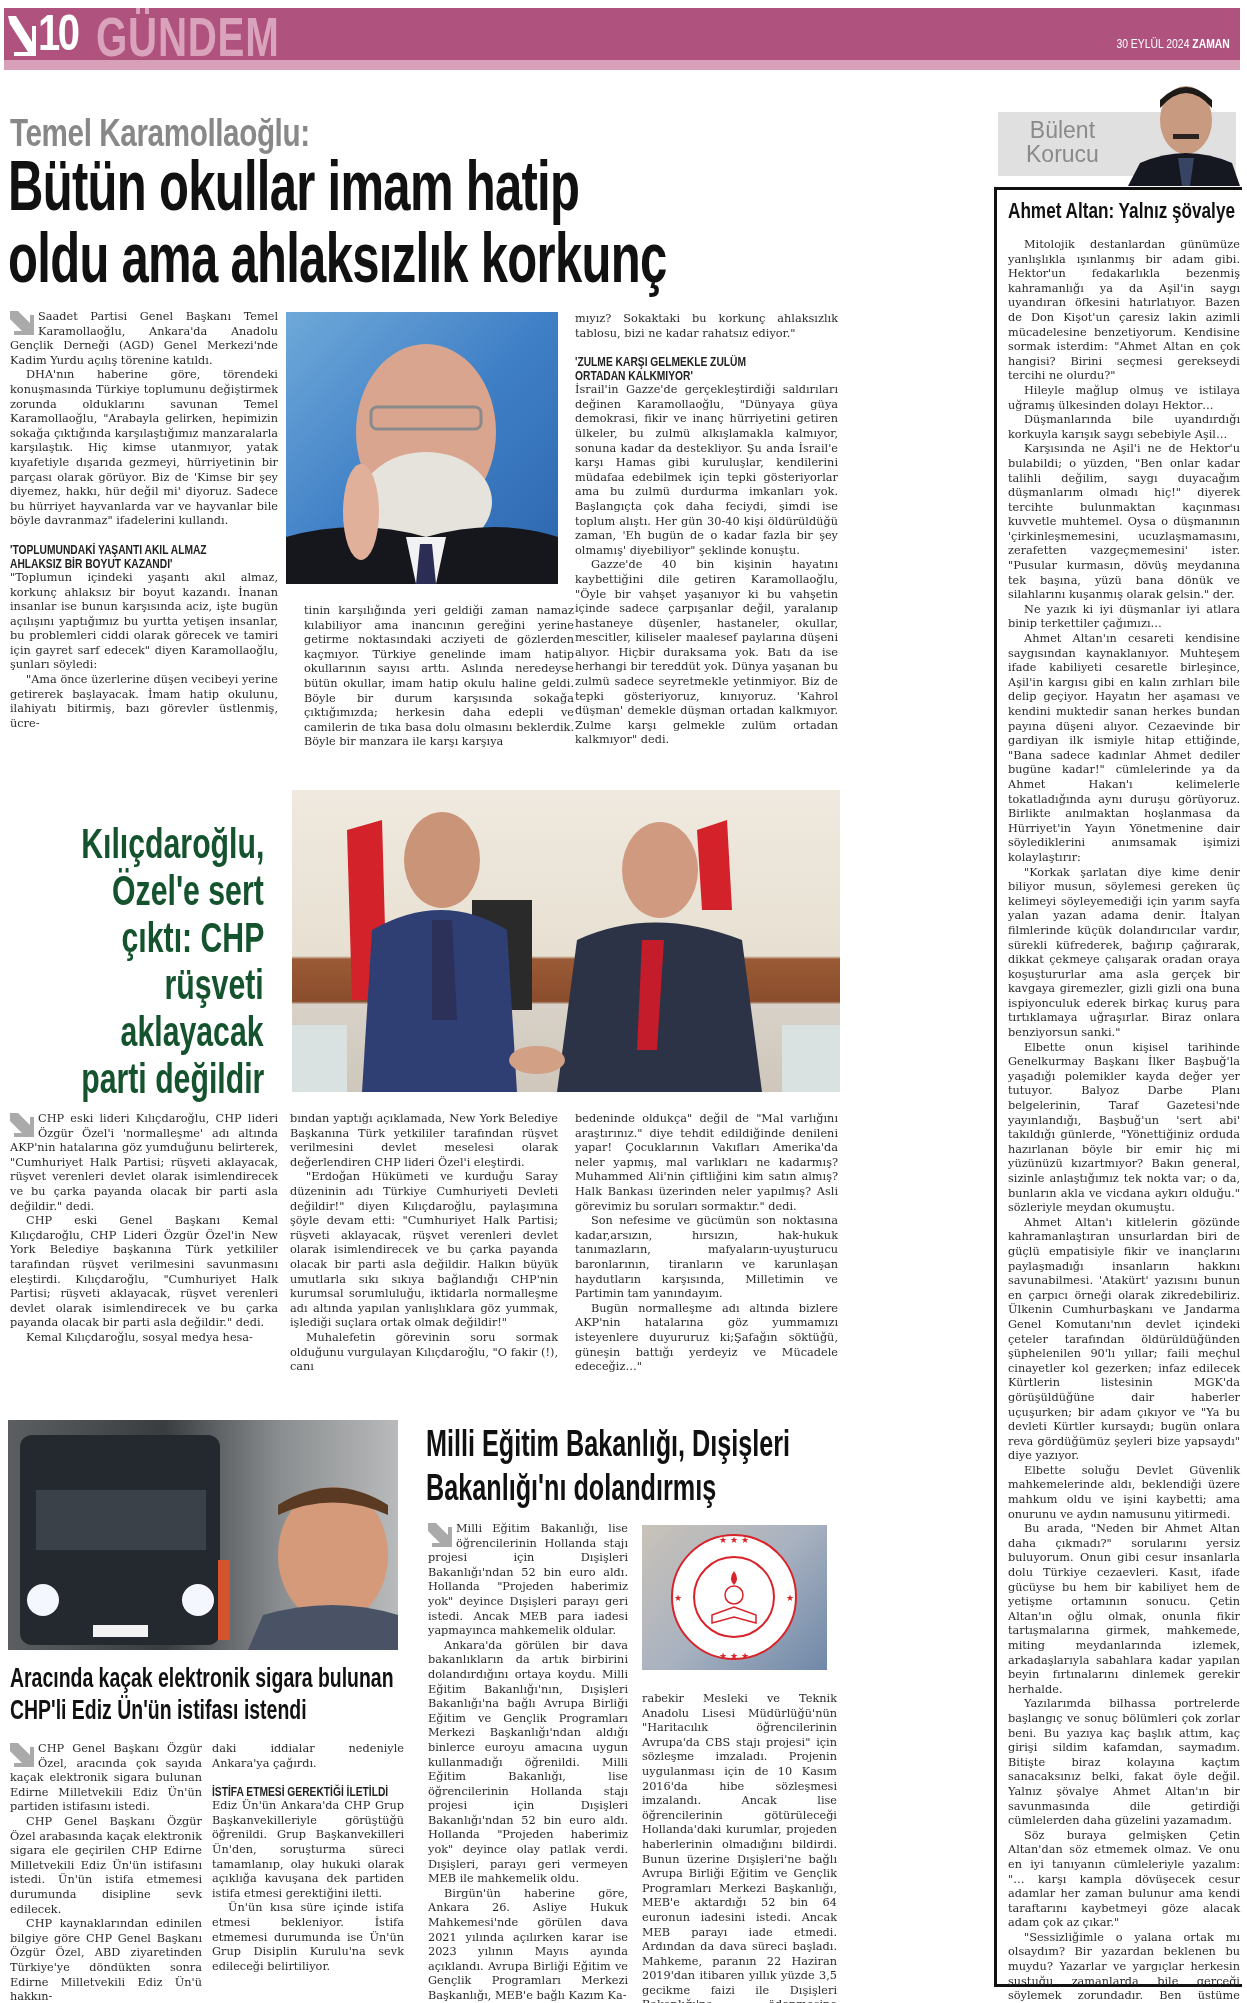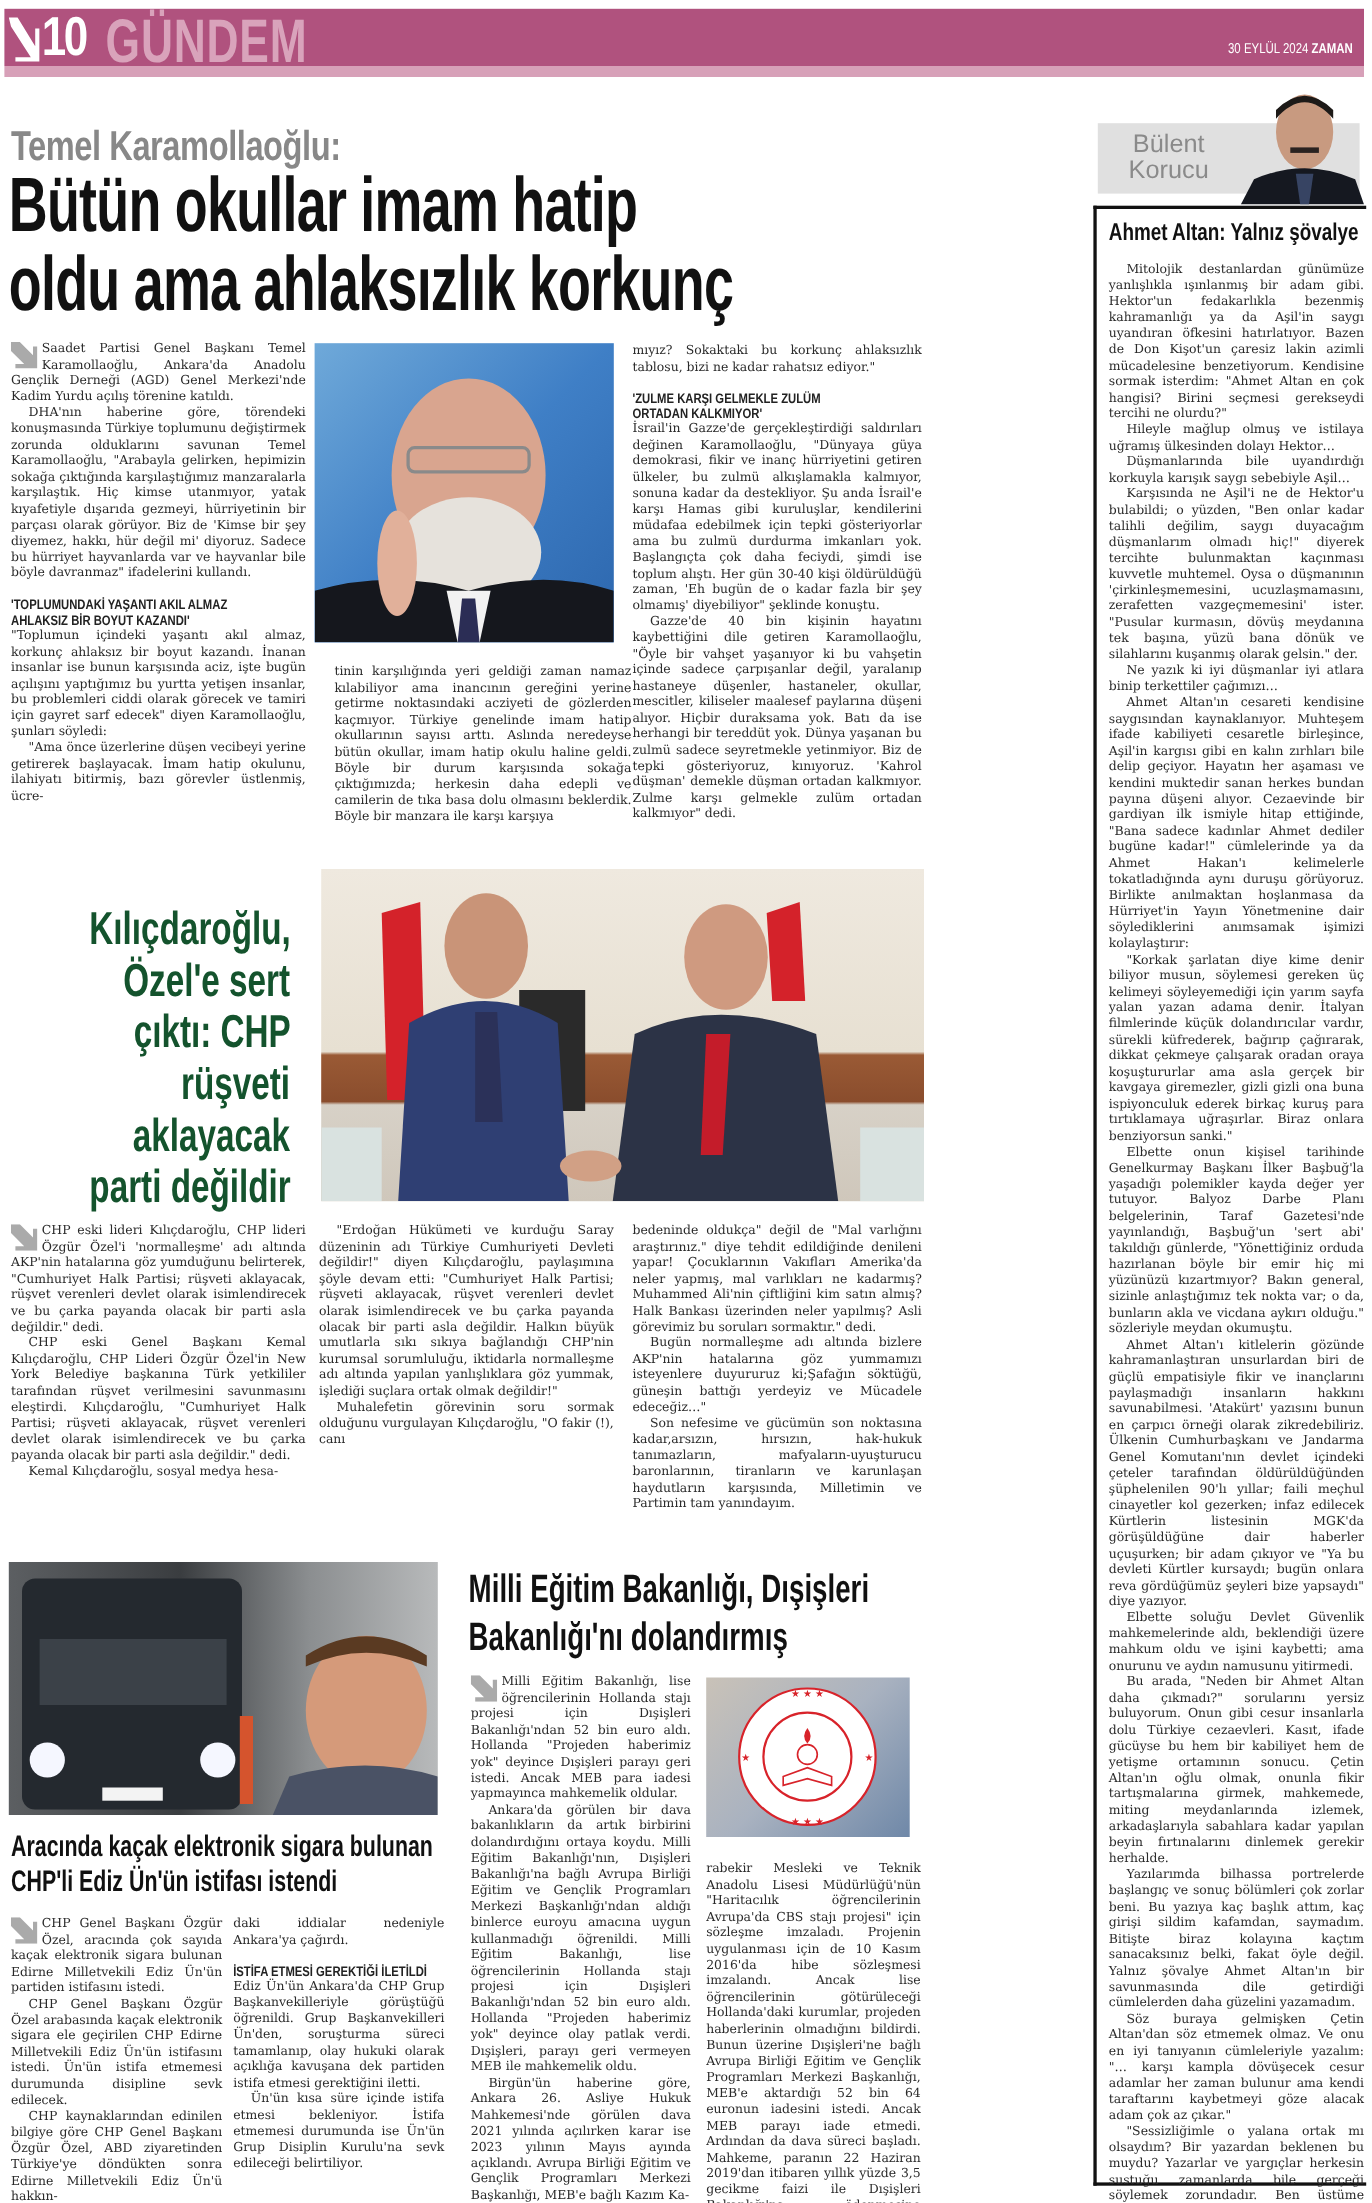--- a/index.html
+++ b/index.html
@@ -128,28 +128,29 @@
 
 <div class="col" style="left:10px; top:1112px; width:268px;">
   <p class="noindent"><svg class="lead-arrow" viewBox="0 0 24 24">
         <polygon points="0,0 8,0 20,12 20,4 24,4 24,24 4,24 4,20 12,20 0,8" fill="#aaa"></polygon>
       </svg><span>CHP eski lideri Kılıçdaroğlu, CHP lideri Özgür Özel'i 'normalleşme' adı altında AKP'nin hatalarına göz yumduğunu belirterek, "Cumhuriyet Halk Partisi; rüşveti aklayacak, rüşvet verenleri devlet olarak isimlendirecek ve bu çarka payanda olacak bir parti asla değildir." dedi.</span></p>
   <p>CHP eski Genel Başkanı Kemal Kılıçdaroğlu, CHP Lideri Özgür Özel'in New York Belediye başkanına Türk yetkililer tarafından rüşvet verilmesini savunmasını eleştirdi. Kılıçdaroğlu, "Cumhuriyet Halk Partisi; rüşveti aklayacak, rüşvet verenleri devlet olarak isimlendirecek ve bu çarka payanda olacak bir parti asla değildir." dedi.</p>
   <p>Kemal Kılıçdaroğlu, sosyal medya hesa-</p>
 </div>
 
 <div class="col" style="left:290px; top:1112px; width:268px;">
+  <p class="noindent">bından yaptığı açıklamada, New York Belediye Başkanına Türk yetkililer tarafından rüşvet verilmesini devlet meselesi olarak değerlendiren CHP lideri Özel'i eleştirdi.</p>
   <p>"Erdoğan Hükümeti ve kurduğu Saray düzeninin adı Türkiye Cumhuriyeti Devleti değildir!" diyen Kılıçdaroğlu, paylaşımına şöyle devam etti: "Cumhuriyet Halk Partisi; rüşveti aklayacak, rüşvet verenleri devlet olarak isimlendirecek ve bu çarka payanda olacak bir parti asla değildir. Halkın büyük umutlarla sıkı sıkıya bağlandığı CHP'nin kurumsal sorumluluğu, iktidarla normalleşme adı altında yapılan yanlışlıklara göz yummak, işlediği suçlara ortak olmak değildir!"</p>
   <p>Muhalefetin görevinin soru sormak olduğunu vurgulayan Kılıçdaroğlu, "O fakir (!), canı</p>
 </div>
 
 <div class="col" style="left:575px; top:1112px; width:263px;">
   <p class="noindent">bedeninde oldukça" değil de "Mal varlığını araştırınız." diye tehdit edildiğinde denileni yapar! Çocuklarının Vakıfları Amerika'da neler yapmış, mal varlıkları ne kadarmış? Muhammed Ali'nin çiftliğini kim satın almış? Halk Bankası üzerinden neler yapılmış? Asli görevimiz bu soruları sormaktır." dedi.</p>
+  <p>Son nefesime ve gücümün son noktasına kadar,arsızın, hırsızın, hak-hukuk tanımazların, mafyaların-uyuşturucu baronlarının, tiranların ve karunlaşan haydutların karşısında, Milletimin ve Partimin tam yanındayım.</p>
   <p>Bugün normalleşme adı altında bizlere AKP'nin hatalarına göz yummamızı isteyenlere duyururuz ki;Şafağın söktüğü, güneşin battığı yerdeyiz ve Mücadele edeceğiz…"</p>
-  <p>Son nefesime ve gücümün son noktasına kadar,arsızın, hırsızın, hak-hukuk tanımazların, mafyaların-uyuşturucu baronlarının, tiranların ve karunlaşan haydutların karşısında, Milletimin ve Partimin tam yanındayım.</p>
 </div>
 
 <div class="photo ph-car">
   <svg viewBox="0 0 390 230" width="390" height="230">
     <rect x="12" y="15" width="200" height="210" rx="12" fill="#24292f"></rect>
     <rect x="28" y="70" width="170" height="60" fill="#3b4148"></rect>
     <circle cx="35" cy="180" r="16" fill="#f5f7ff"></circle>
     <circle cx="190" cy="180" r="16" fill="#f5f7ff"></circle>
     <rect x="85" y="205" width="55" height="12" fill="#f3f3f3"></rect>
     <rect x="210" y="140" width="12" height="80" fill="#d5542d"></rect>

